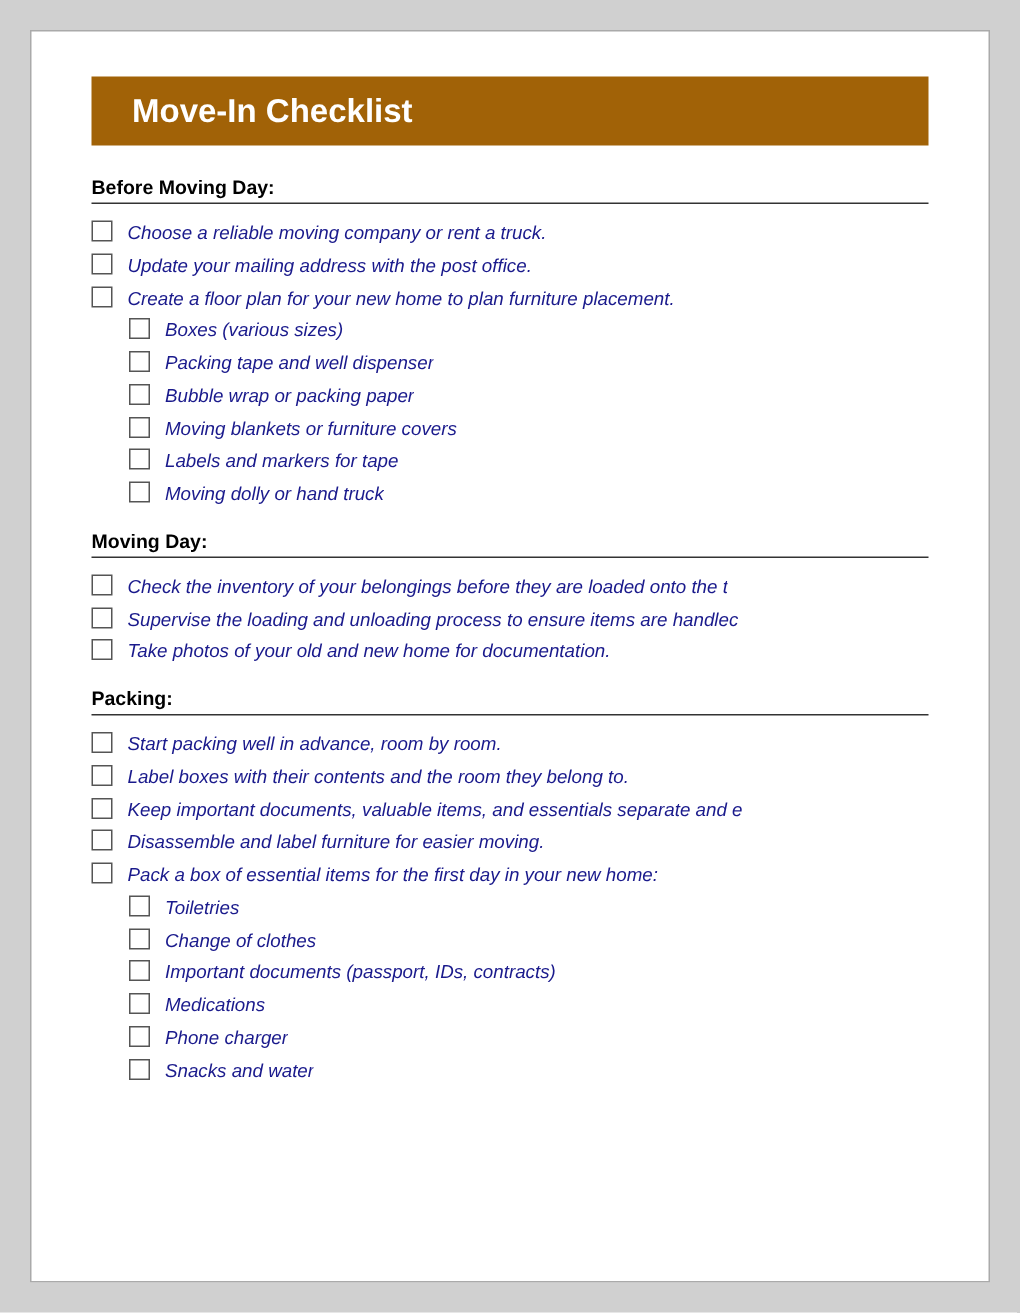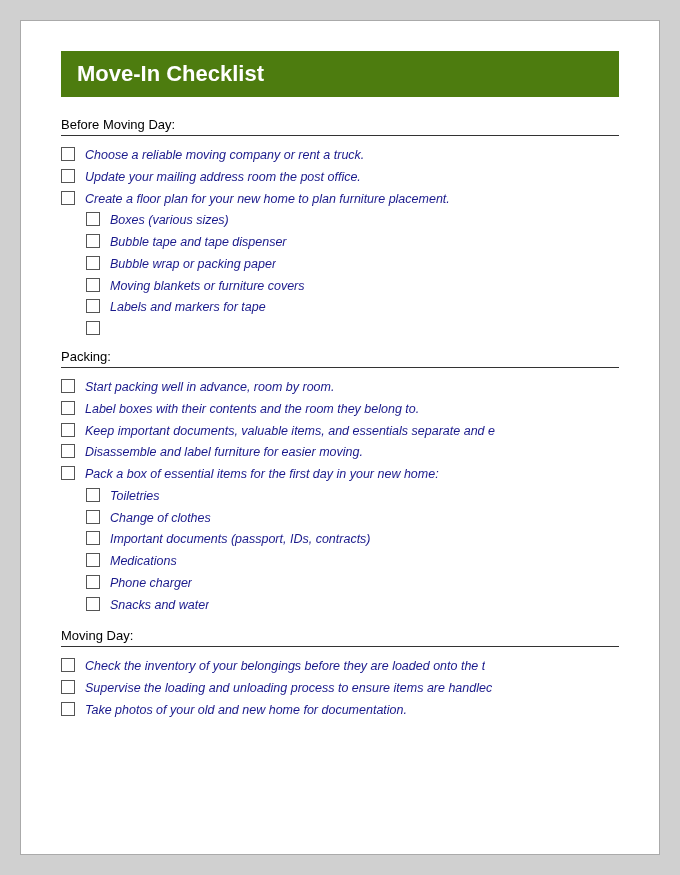--- a/index.html
+++ b/index.html
@@ -13,33 +13,33 @@
       font-family: Arial, sans-serif;
     }
     .page {
       background: #fff;
       width: 640px;
       min-height: 835px;
       padding: 30px 40px 30px 40px;
       border: 1px solid #aaa;
     }
     .title-bar {
-      background: #4d7c0f;
-      padding: 10px 16px;
+      background: #a16207;
+      padding: 10px 27px;
       margin-bottom: 20px;
     }
     .title-bar h1 {
       color: #fff;
       font-size: 22px;
       font-weight: bold;
       font-family: Arial, sans-serif;
     }
     .section-header {
       font-size: 13px;
-      font-weight: normal;
+      font-weight: bold;
       color: #000;
       border-bottom: 1px solid #333;
       padding-bottom: 3px;
       margin-bottom: 10px;
       margin-top: 14px;
     }
     .checklist-item {
       display: flex;
       align-items: flex-start;
       margin-bottom: 3px;
@@ -81,48 +81,64 @@
 
   <div id="sections-container">
       <div>
         <div class="section-header">Before Moving Day:</div>
         <div class="checklist-item">
           <span class="checkbox"></span>
           <span class="item-text">Choose a reliable moving company or rent a truck.</span>
         </div>
         <div class="checklist-item">
           <span class="checkbox"></span>
-          <span class="item-text">Update your mailing address room the post office.</span>
+          <span class="item-text">Update your mailing address with the post office.</span>
         </div>
         <div class="checklist-item">
           <span class="checkbox"></span>
           <span class="item-text">Create a floor plan for your new home to plan furniture placement.</span>
         </div>
         <div class="checklist-item indent">
           <span class="checkbox"></span>
           <span class="item-text">Boxes (various sizes)</span>
         </div>
         <div class="checklist-item indent">
           <span class="checkbox"></span>
-          <span class="item-text">Bubble tape and tape dispenser</span>
+          <span class="item-text">Packing tape and well dispenser</span>
         </div>
         <div class="checklist-item indent">
           <span class="checkbox"></span>
           <span class="item-text">Bubble wrap or packing paper</span>
         </div>
         <div class="checklist-item indent">
           <span class="checkbox"></span>
           <span class="item-text">Moving blankets or furniture covers</span>
         </div>
         <div class="checklist-item indent">
           <span class="checkbox"></span>
           <span class="item-text">Labels and markers for tape</span>
         </div>
         <div class="checklist-item indent">
           <span class="checkbox"></span>
+          <span class="item-text">Moving dolly or hand truck</span>
+        </div>
+      </div>
+      <div>
+        <div class="section-header">Moving Day:</div>
+        <div class="checklist-item">
+          <span class="checkbox"></span>
+          <span class="item-text">Check the inventory of your belongings before they are loaded onto the t</span>
+        </div>
+        <div class="checklist-item">
+          <span class="checkbox"></span>
+          <span class="item-text">Supervise the loading and unloading process to ensure items are handlec</span>
+        </div>
+        <div class="checklist-item">
+          <span class="checkbox"></span>
+          <span class="item-text">Take photos of your old and new home for documentation.</span>
         </div>
       </div>
       <div>
         <div class="section-header">Packing:</div>
         <div class="checklist-item">
           <span class="checkbox"></span>
           <span class="item-text">Start packing well in advance, room by room.</span>
         </div>
         <div class="checklist-item">
           <span class="checkbox"></span>
@@ -158,30 +174,15 @@
         </div>
         <div class="checklist-item indent">
           <span class="checkbox"></span>
           <span class="item-text">Phone charger</span>
         </div>
         <div class="checklist-item indent">
           <span class="checkbox"></span>
           <span class="item-text">Snacks and water</span>
         </div>
       </div>
-      <div>
-        <div class="section-header">Moving Day:</div>
-        <div class="checklist-item">
-          <span class="checkbox"></span>
-          <span class="item-text">Check the inventory of your belongings before they are loaded onto the t</span>
-        </div>
-        <div class="checklist-item">
-          <span class="checkbox"></span>
-          <span class="item-text">Supervise the loading and unloading process to ensure items are handlec</span>
-        </div>
-        <div class="checklist-item">
-          <span class="checkbox"></span>
-          <span class="item-text">Take photos of your old and new home for documentation.</span>
-        </div>
-      </div>
     </div>
 
 </div>
 
 </body></html>

